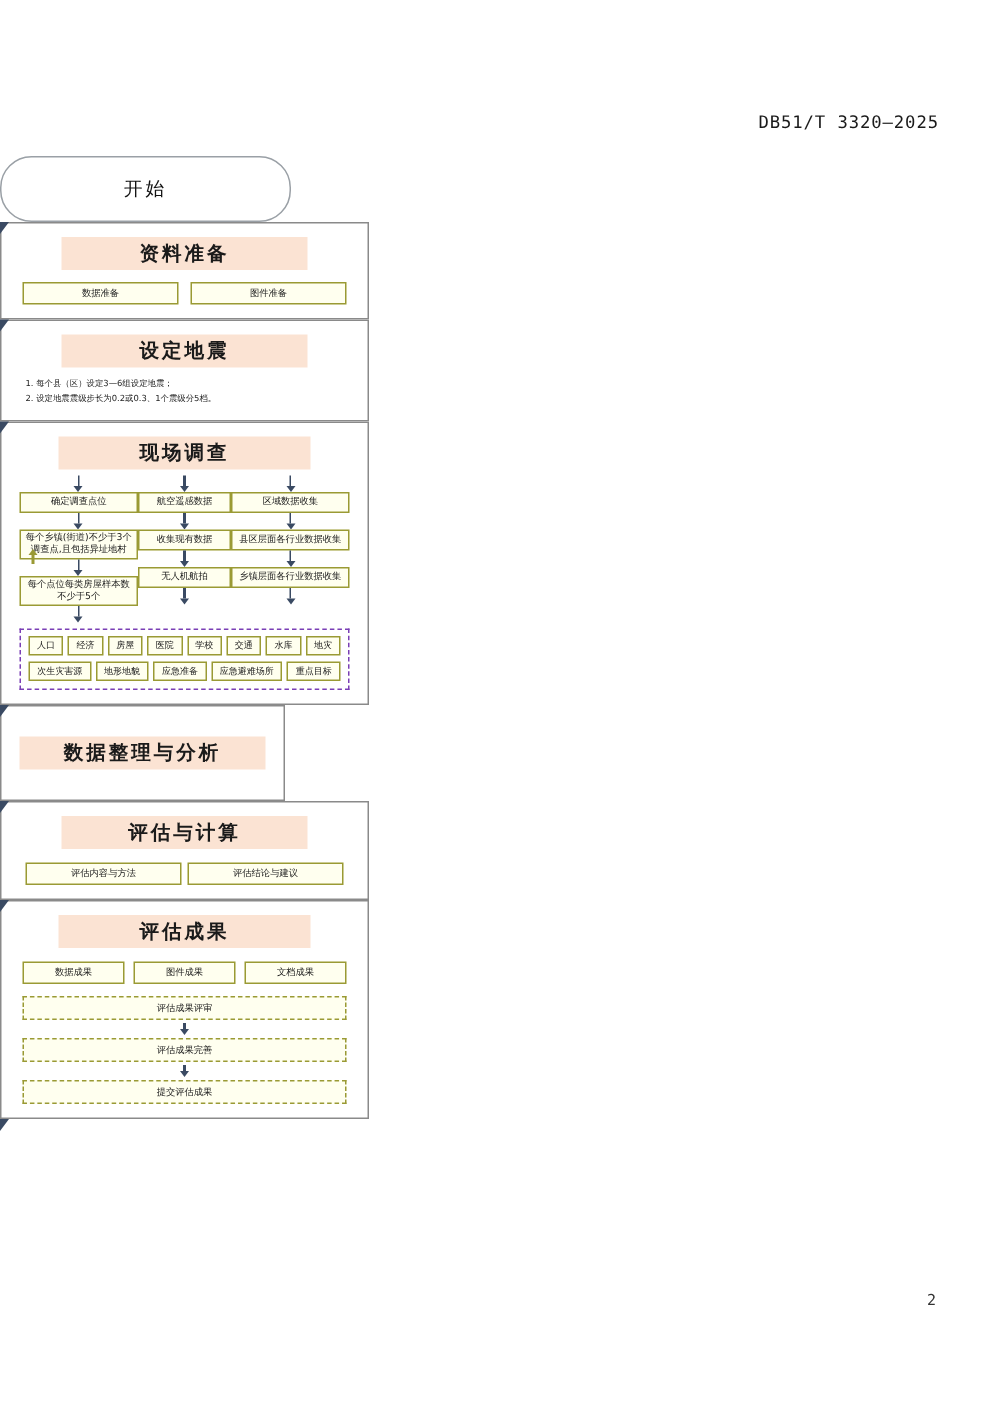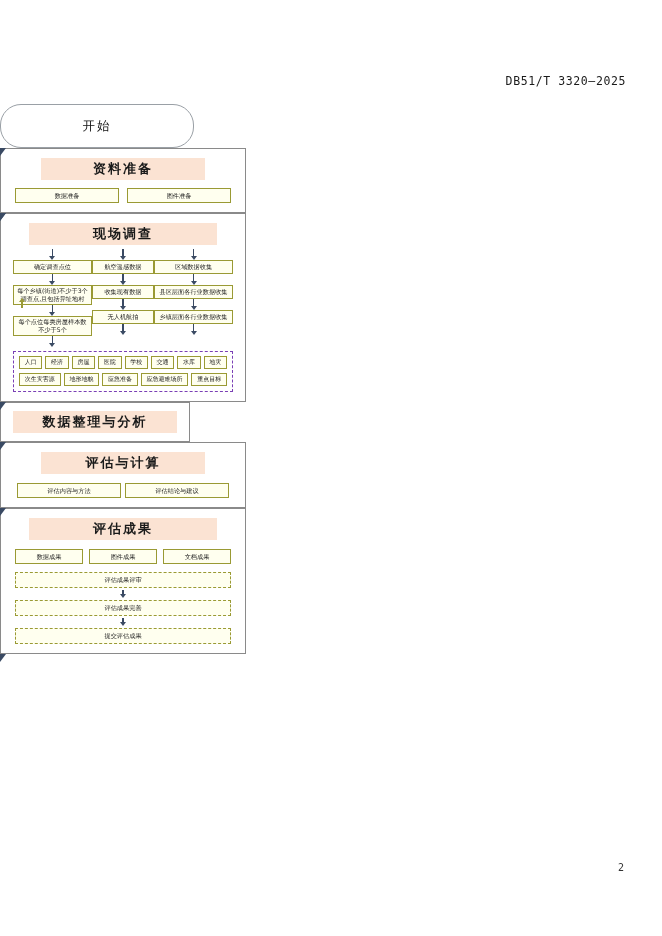--- a/index.html
+++ b/index.html
@@ -51,21 +51,21 @@
     padding:9px 8px 9px 8px;box-sizing:border-box;
   }
 
   
   .band{
     background:#fbe3d3;height:22px;margin:0 auto 0 auto;
     display:flex;align-items:center;justify-content:center;
     font-size:13px;letter-spacing:2px;color:#1a1a1a;font-weight:bold;
   }
   .band.w164{width:164px;}
-  .band.w188{width:188px;}
+  .band.w188{width:168px;}
 
   
   .obox{
     border:1px solid #9a9a34;background:#ffffef;
     font-size:6.2px;color:#1a1a1a;
     display:flex;align-items:center;justify-content:center;
     text-align:center;box-sizing:border-box;line-height:1.25;
     padding:1px 2px;
   }
 
@@ -180,20 +180,27 @@
         <div class="obox">数据准备</div>
         <div class="obox">图件准备</div>
       </div>
     </div>
 
     <div class="arrow">
       <span class="stem" style="height:22px"></span>
         <span class="head"></span>
     </div>
 
+    <div class="stage">
+      <div class="band w164">设定地震</div>
+      <div class="quake-note">
+        <div>1. 每个县（区）设定3—6组设定地震；</div>
+        <div>2. 设定地震震级步长为0.2或0.3、1个震级分5档。</div>
+      </div>
+    </div>
 
     <div class="arrow">
       <span class="stem" style="height:22px"></span>
         <span class="head"></span>
     </div>
 
     <div class="stage">
       <div class="band w188">现场调查</div>
 
       <div class="survey-cols">
@@ -292,21 +299,21 @@
         </div>
       </div>
     </div>
 
     <div class="arrow">
       <span class="stem" style="height:22px"></span>
         <span class="head"></span>
     </div>
 
     <div class="single">
-      <div class="band w164" style="margin:0 auto">数据整理与分析</div>
+      <div class="band w164" style="margin:12px auto">数据整理与分析</div>
     </div>
 
     <div class="arrow">
       <span class="stem" style="height:22px"></span>
         <span class="head"></span>
     </div>
 
     <div class="stage">
       <div class="band w164">评估与计算</div>
       <div class="row calc-row">

